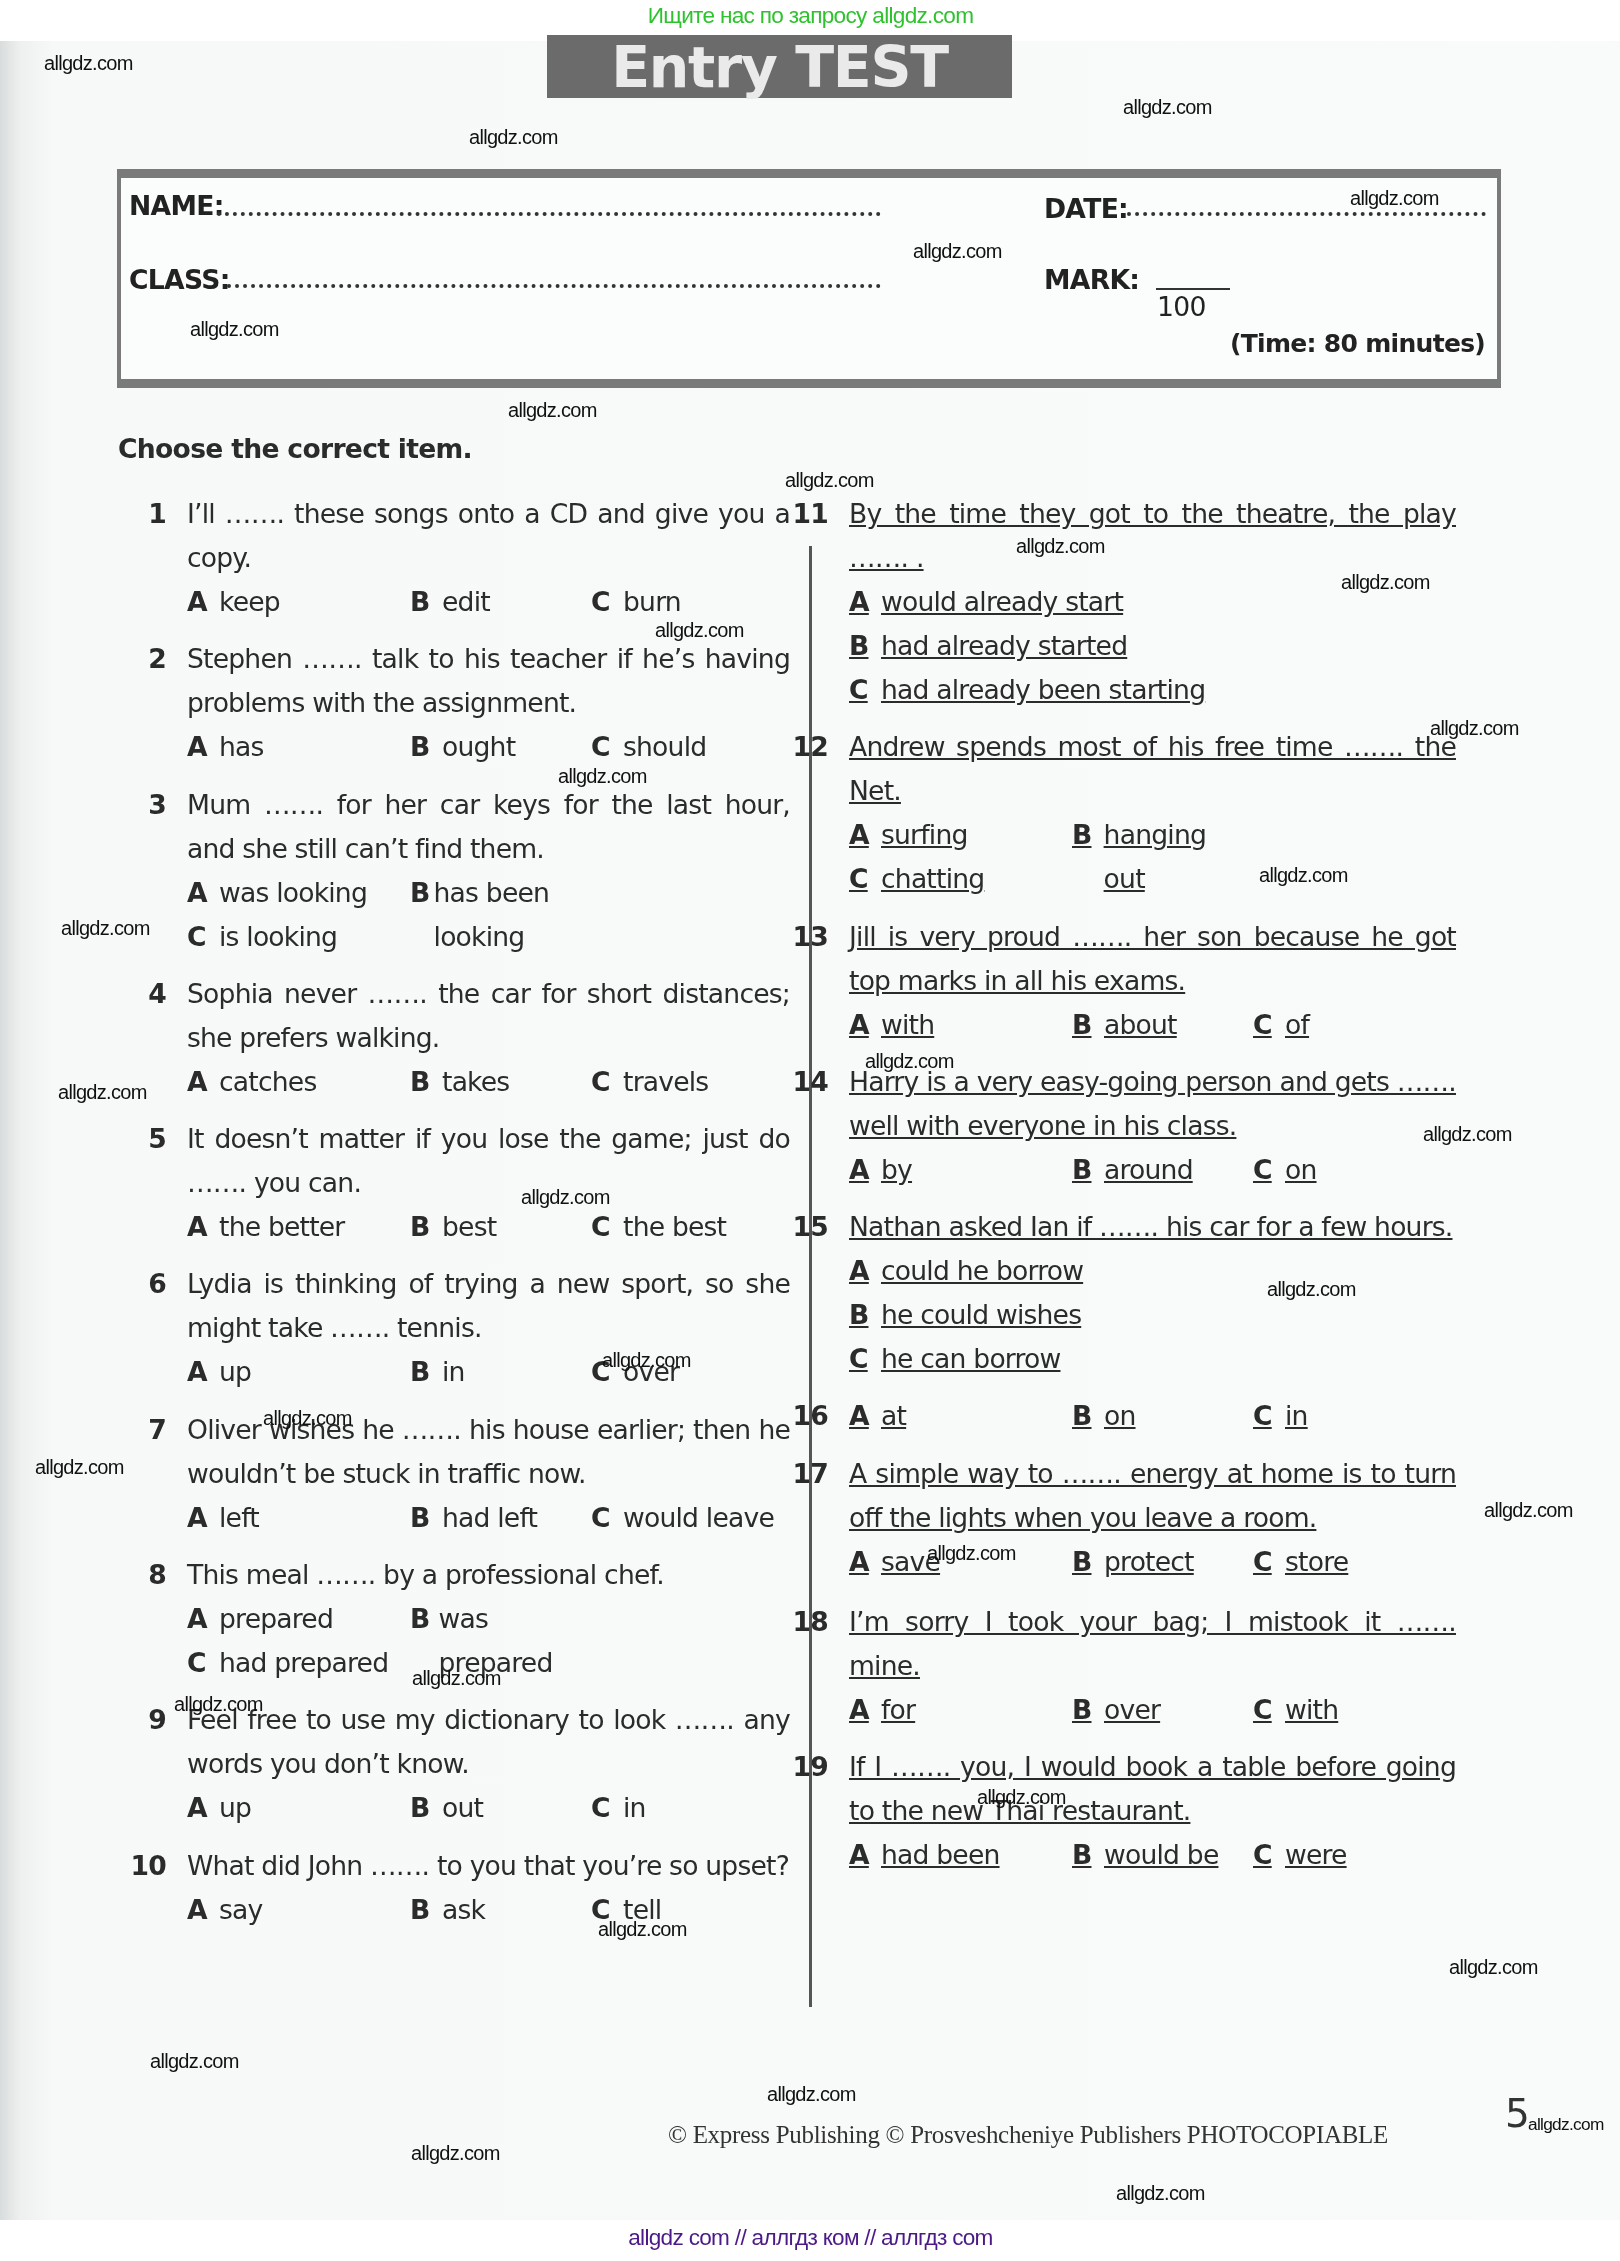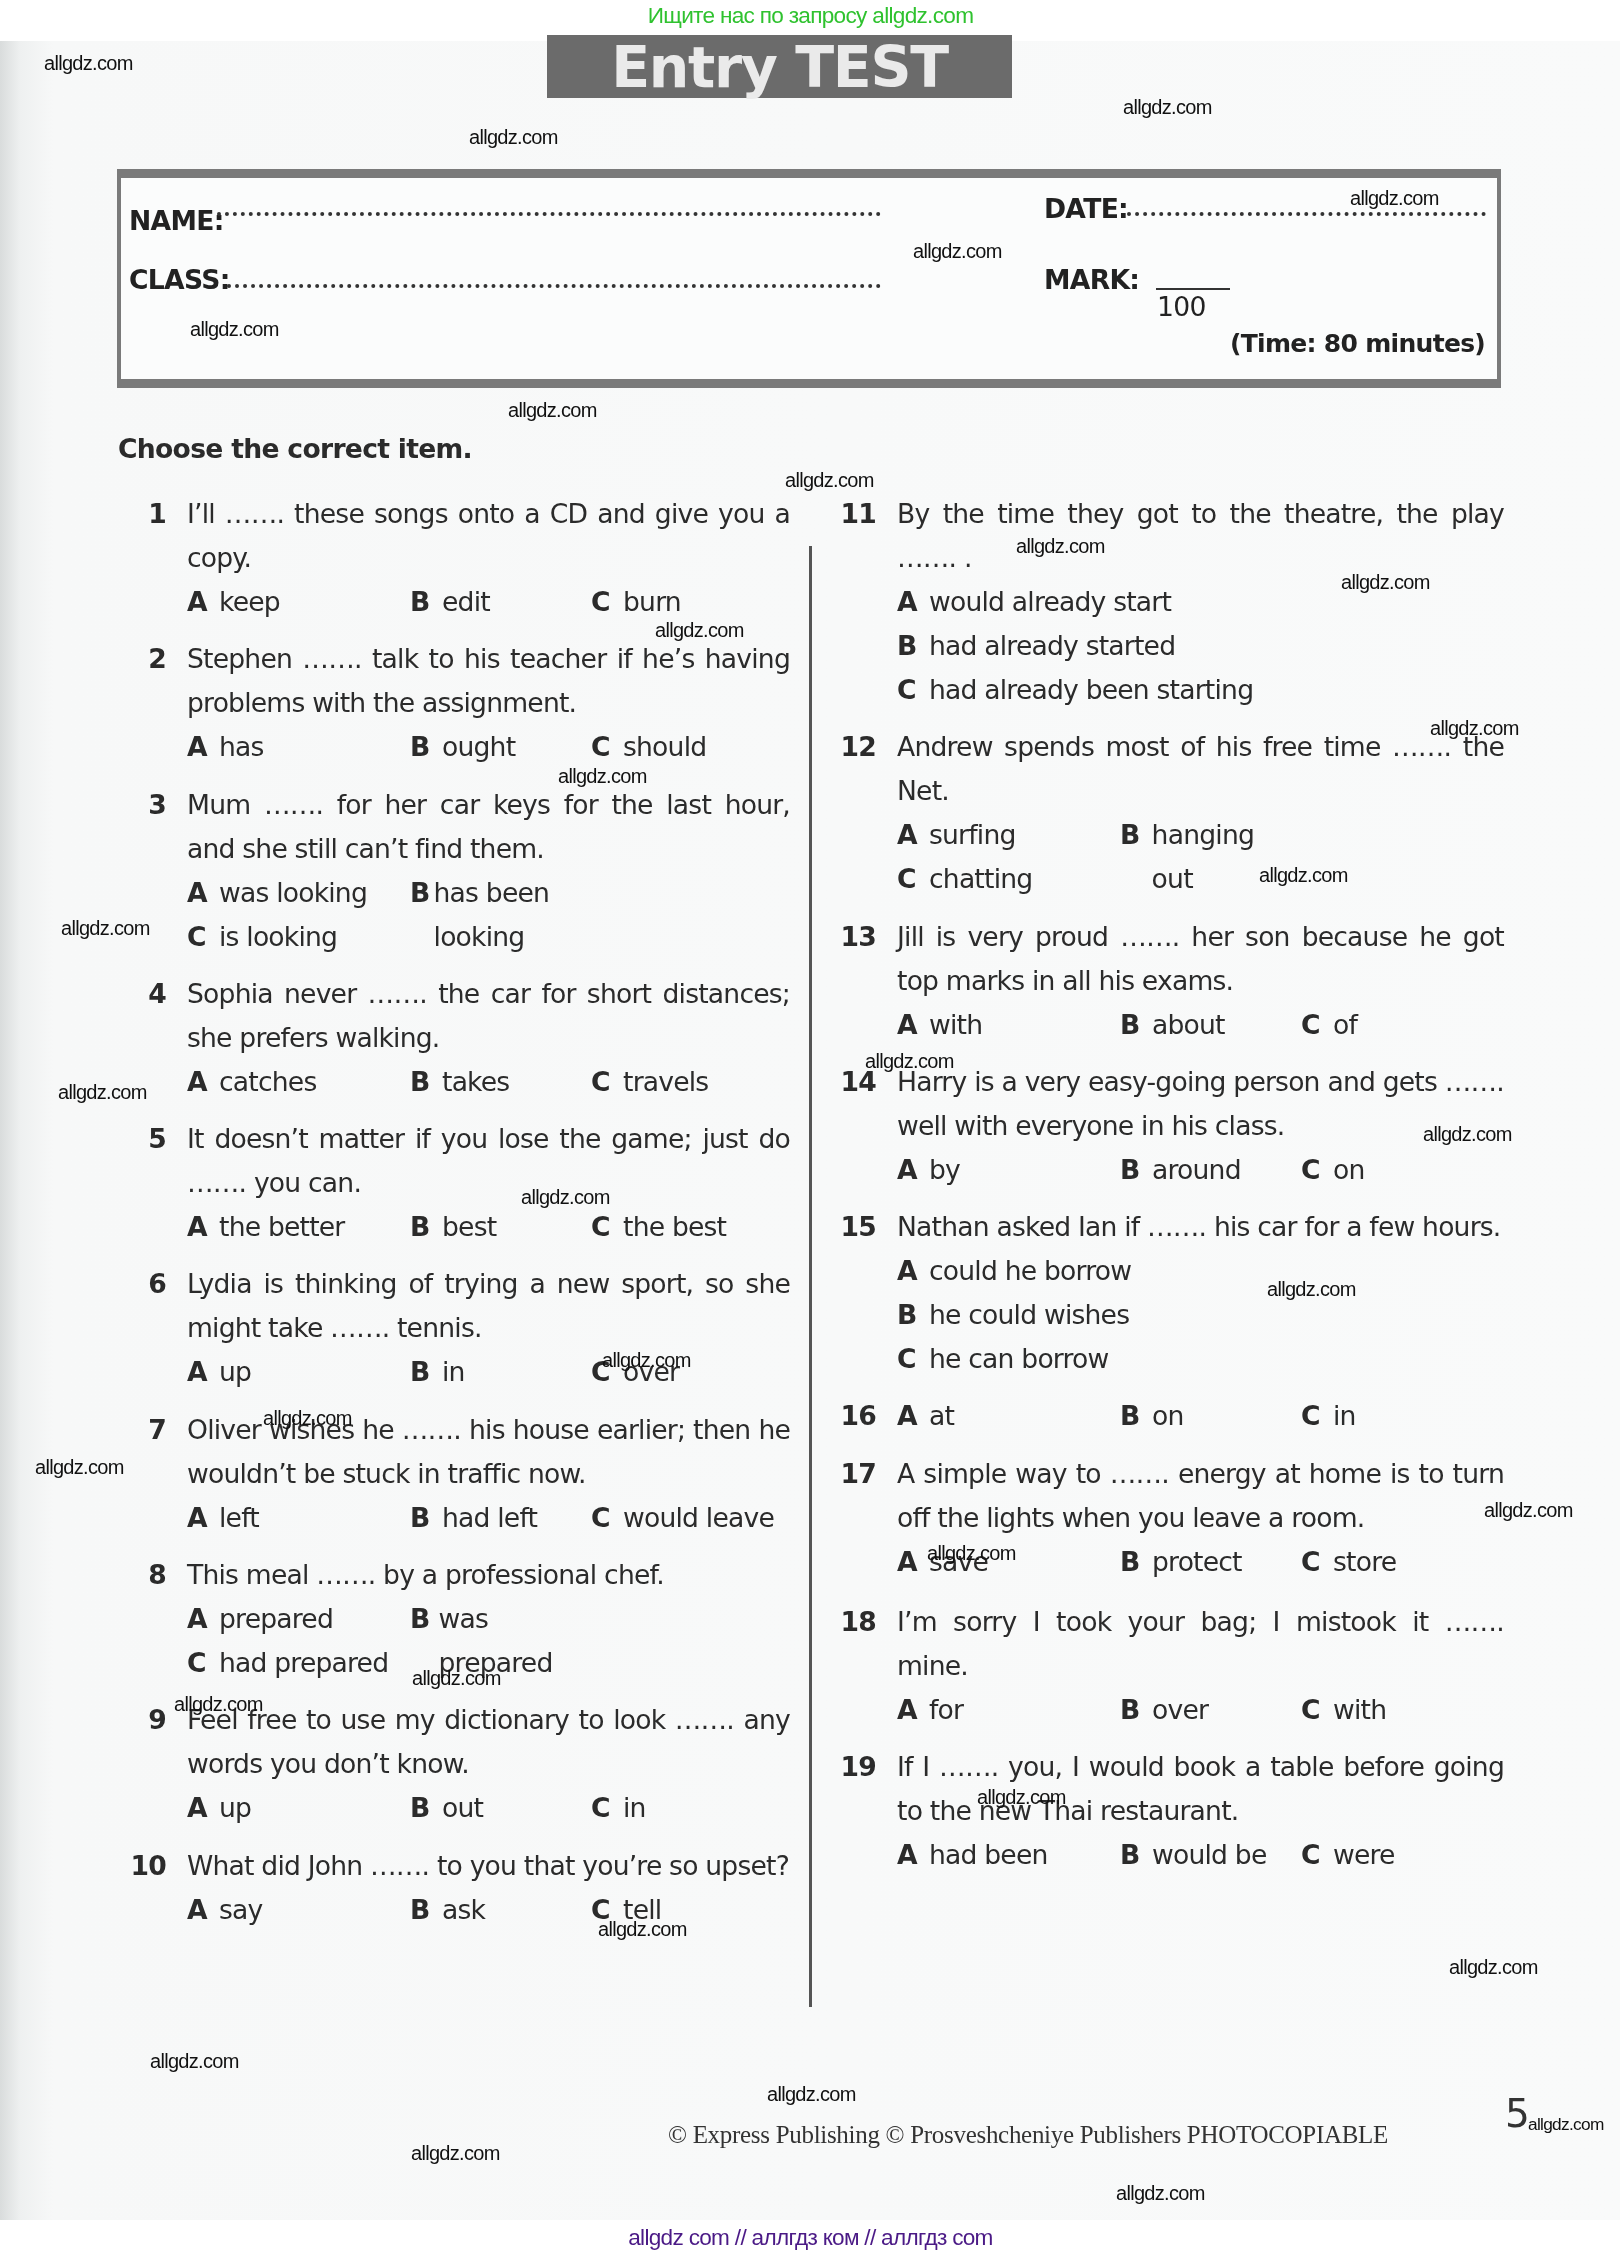--- a/index.html
+++ b/index.html
@@ -16,21 +16,21 @@
   .title-box span { font-family:"DejaVu Sans", sans-serif; font-weight:bold; font-size:57px; color:#eaeaea; letter-spacing:-1.3px; }
   .info-box { position:absolute; left:117px; top:169px; width:1384px; height:219px;
               border:9.3px solid #7a7a7a; border-left-width:4px; border-right-width:4px; background:#fbfcfc; box-sizing:border-box; }
   .info-label { position:absolute; font-family:"DejaVu Sans", sans-serif; font-weight:bold; font-size:26.6px; color:#222; letter-spacing:-0.7px; }
   .dots { position:absolute; height:5.3px; border-bottom:4px dotted #333; }
   .mark-line { position:absolute; width:74px; height:0; border-top:2.7px solid #333; }
   .time-text { position:absolute; font-weight:bold; font-size:25px; color:#222; letter-spacing:-0.7px; }
   .instruction { position:absolute; left:118px; top:433px; font-weight:bold; font-size:26.6px; color:#2b2b2b; letter-spacing:-0.7px; }
   .col { position:absolute; top:492px; }
   .col-left { left:126px; width:664px; }
-  .col-right { left:836px; width:668px; }
+  .col-right { left:788px; width:668px;text-decoration:underline; }
   .divider { position:absolute; left:809px; top:546px; width:2.7px; height:1461px; background:#555; }
   .q { position:relative; font-size:26.6px; line-height:44px; letter-spacing:-0.8px; }
   .q-num { position:absolute; left:0; top:0; width:40px; text-align:right; font-weight:bold; }
   .q-text { margin-left:61px; text-align:justify; }
   .opts { margin-left:61px; position:relative; }
   .opt-row { display:flex; height:44px; }
   .opt { display:inline-flex; }
   .opt.a { width:223px; }
   .opt.b { width:181px; }
   .opt-letter { font-weight:bold; width:32px; display:inline-block; }
@@ -44,21 +44,21 @@
 
 <div class="top-banner">Ищите нас по запросу allgdz.com</div>
 
 <div class="page"></div>
 
 <div class="title-box" style="top:35px;">
   <span>Entry TEST</span>
 </div>
 
 <div class="info-box"></div>
-<div class="info-label" style="left:129px;top:205px;">NAME:</div>
+<div class="info-label" style="left:129px;top:190px;">NAME:</div>
 <div class="dots" style="left:217px;top:207px;width:664px;"></div>
 <div class="info-label" style="left:1044px;top:193px;">DATE:</div>
 <div class="dots" style="left:1127px;top:207px;width:359px;"></div>
 <div class="info-label" style="left:129px;top:264px;">CLASS:</div>
 <div class="dots" style="left:227px;top:279px;width:654px;"></div>
 <div class="info-label" style="left:1044px;top:264px;">MARK:</div>
 <div class="mark-line" style="left:1156px;top:288px;"></div>
 <div class="info-label" style="left:1157px;top:291px;font-weight:normal;">100</div>
 <div class="time-text" style="left:1230px;top:329px;">(Time: 80 minutes)</div>
 

